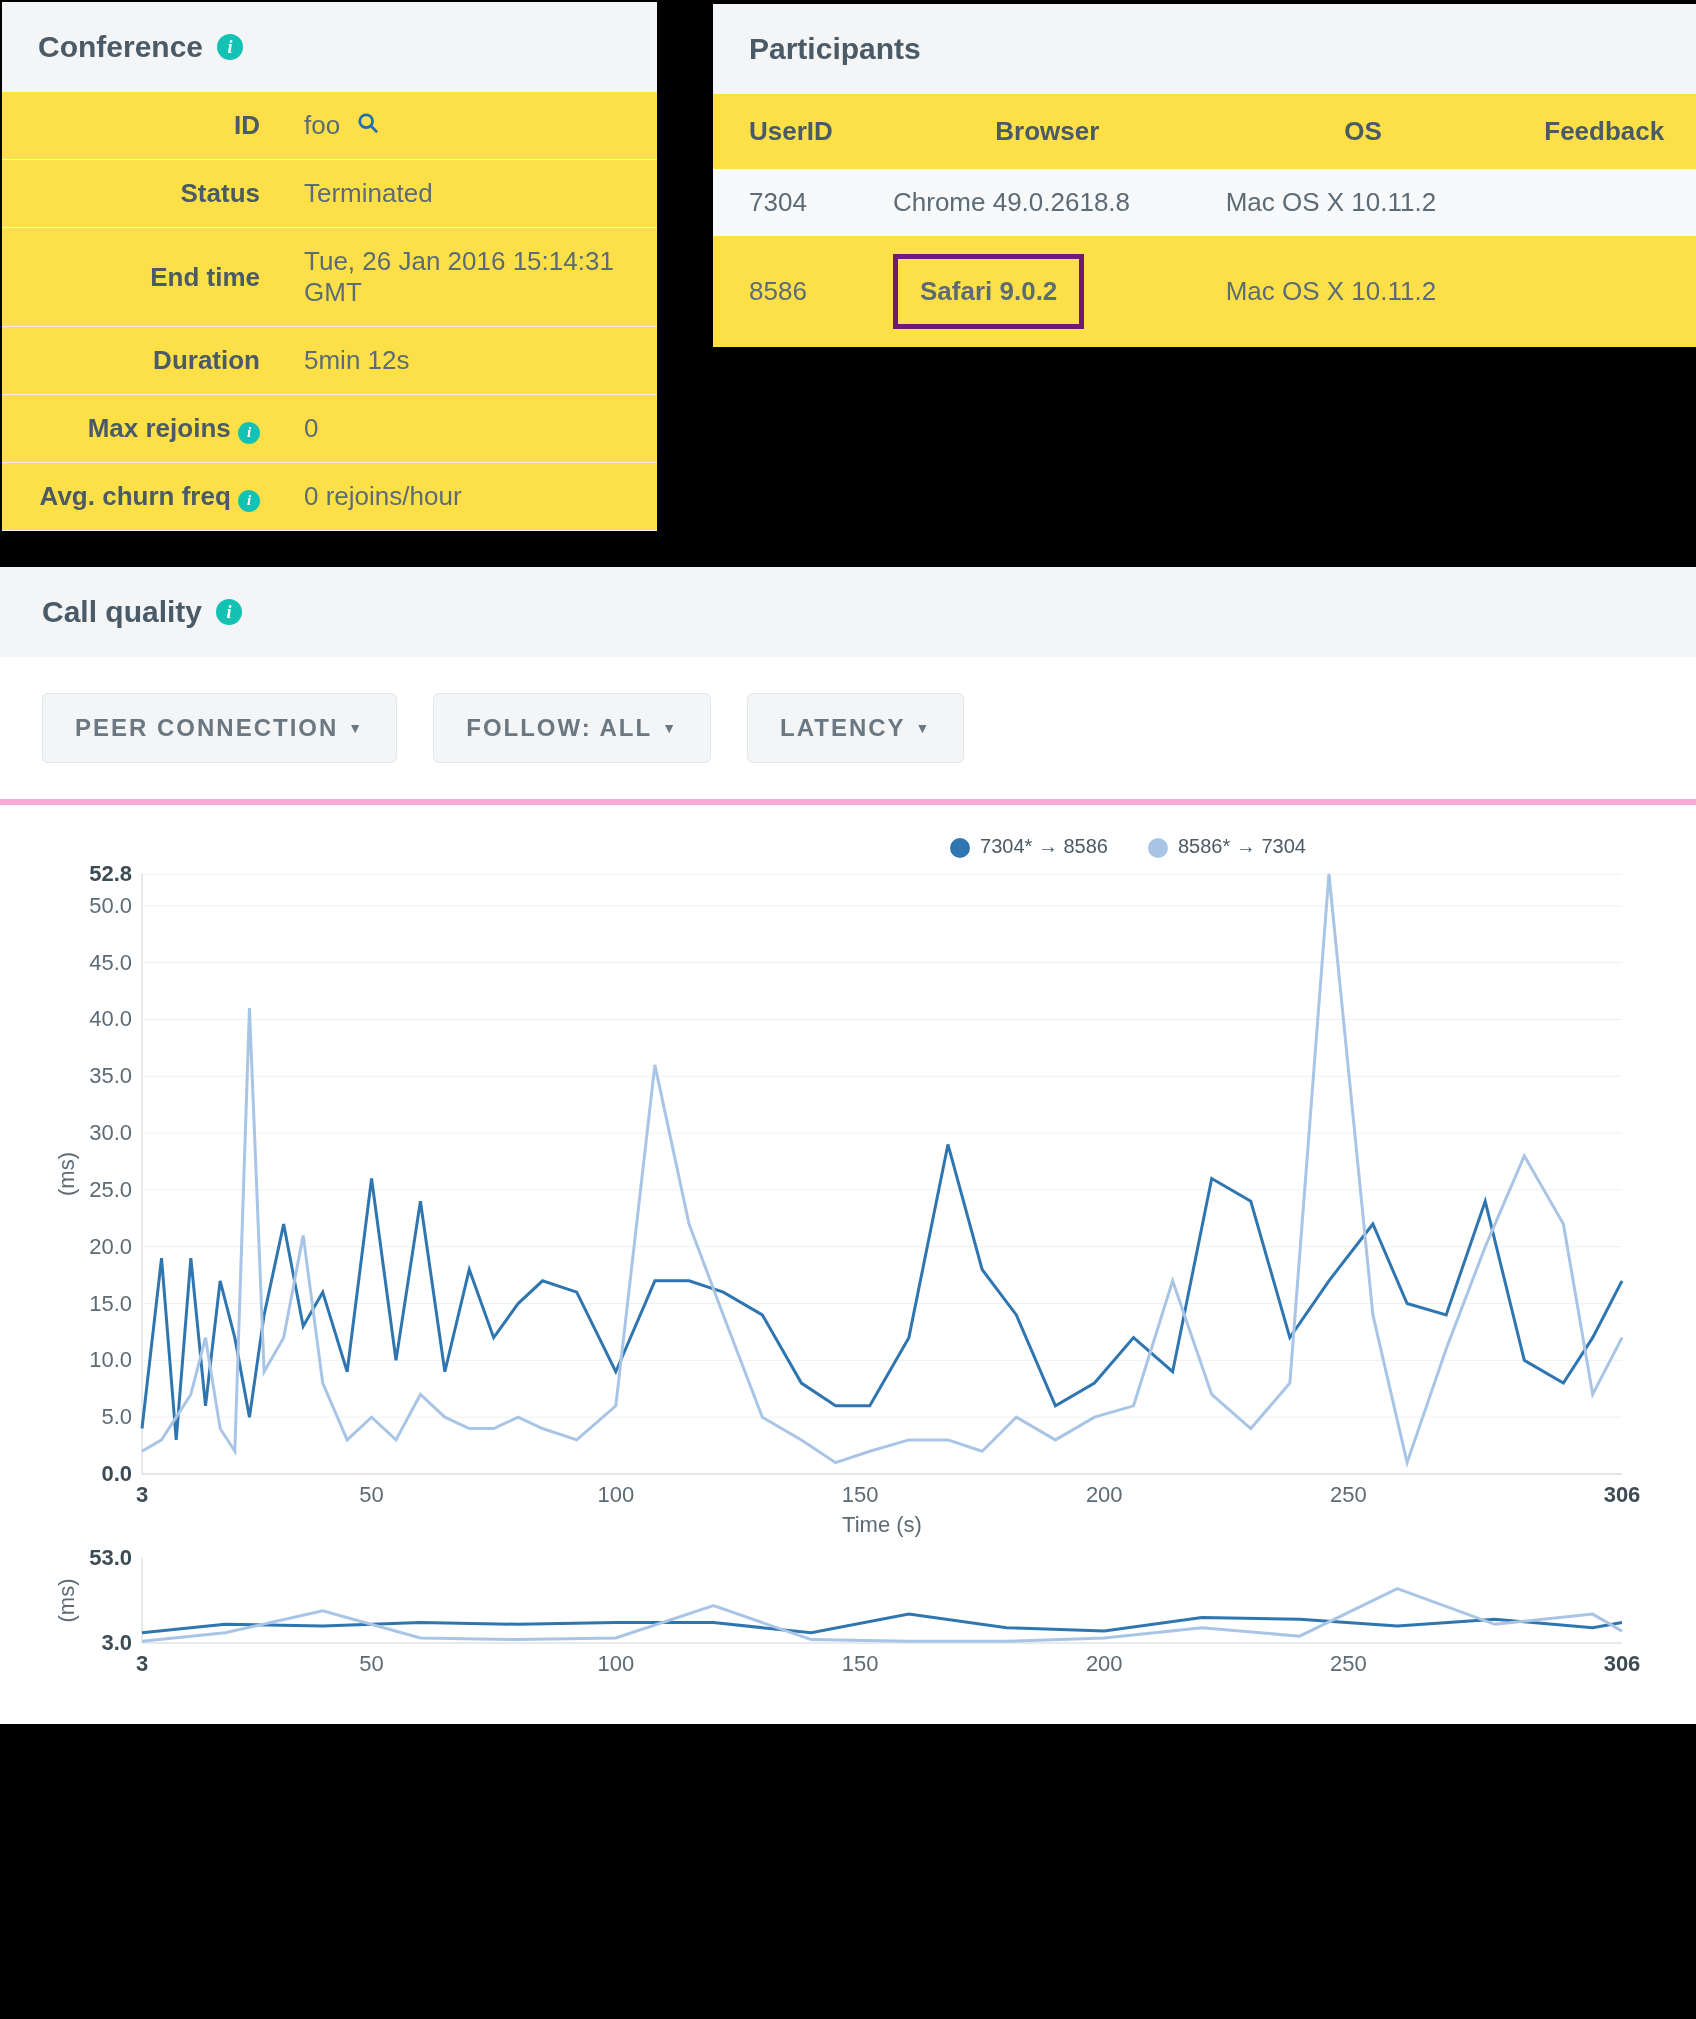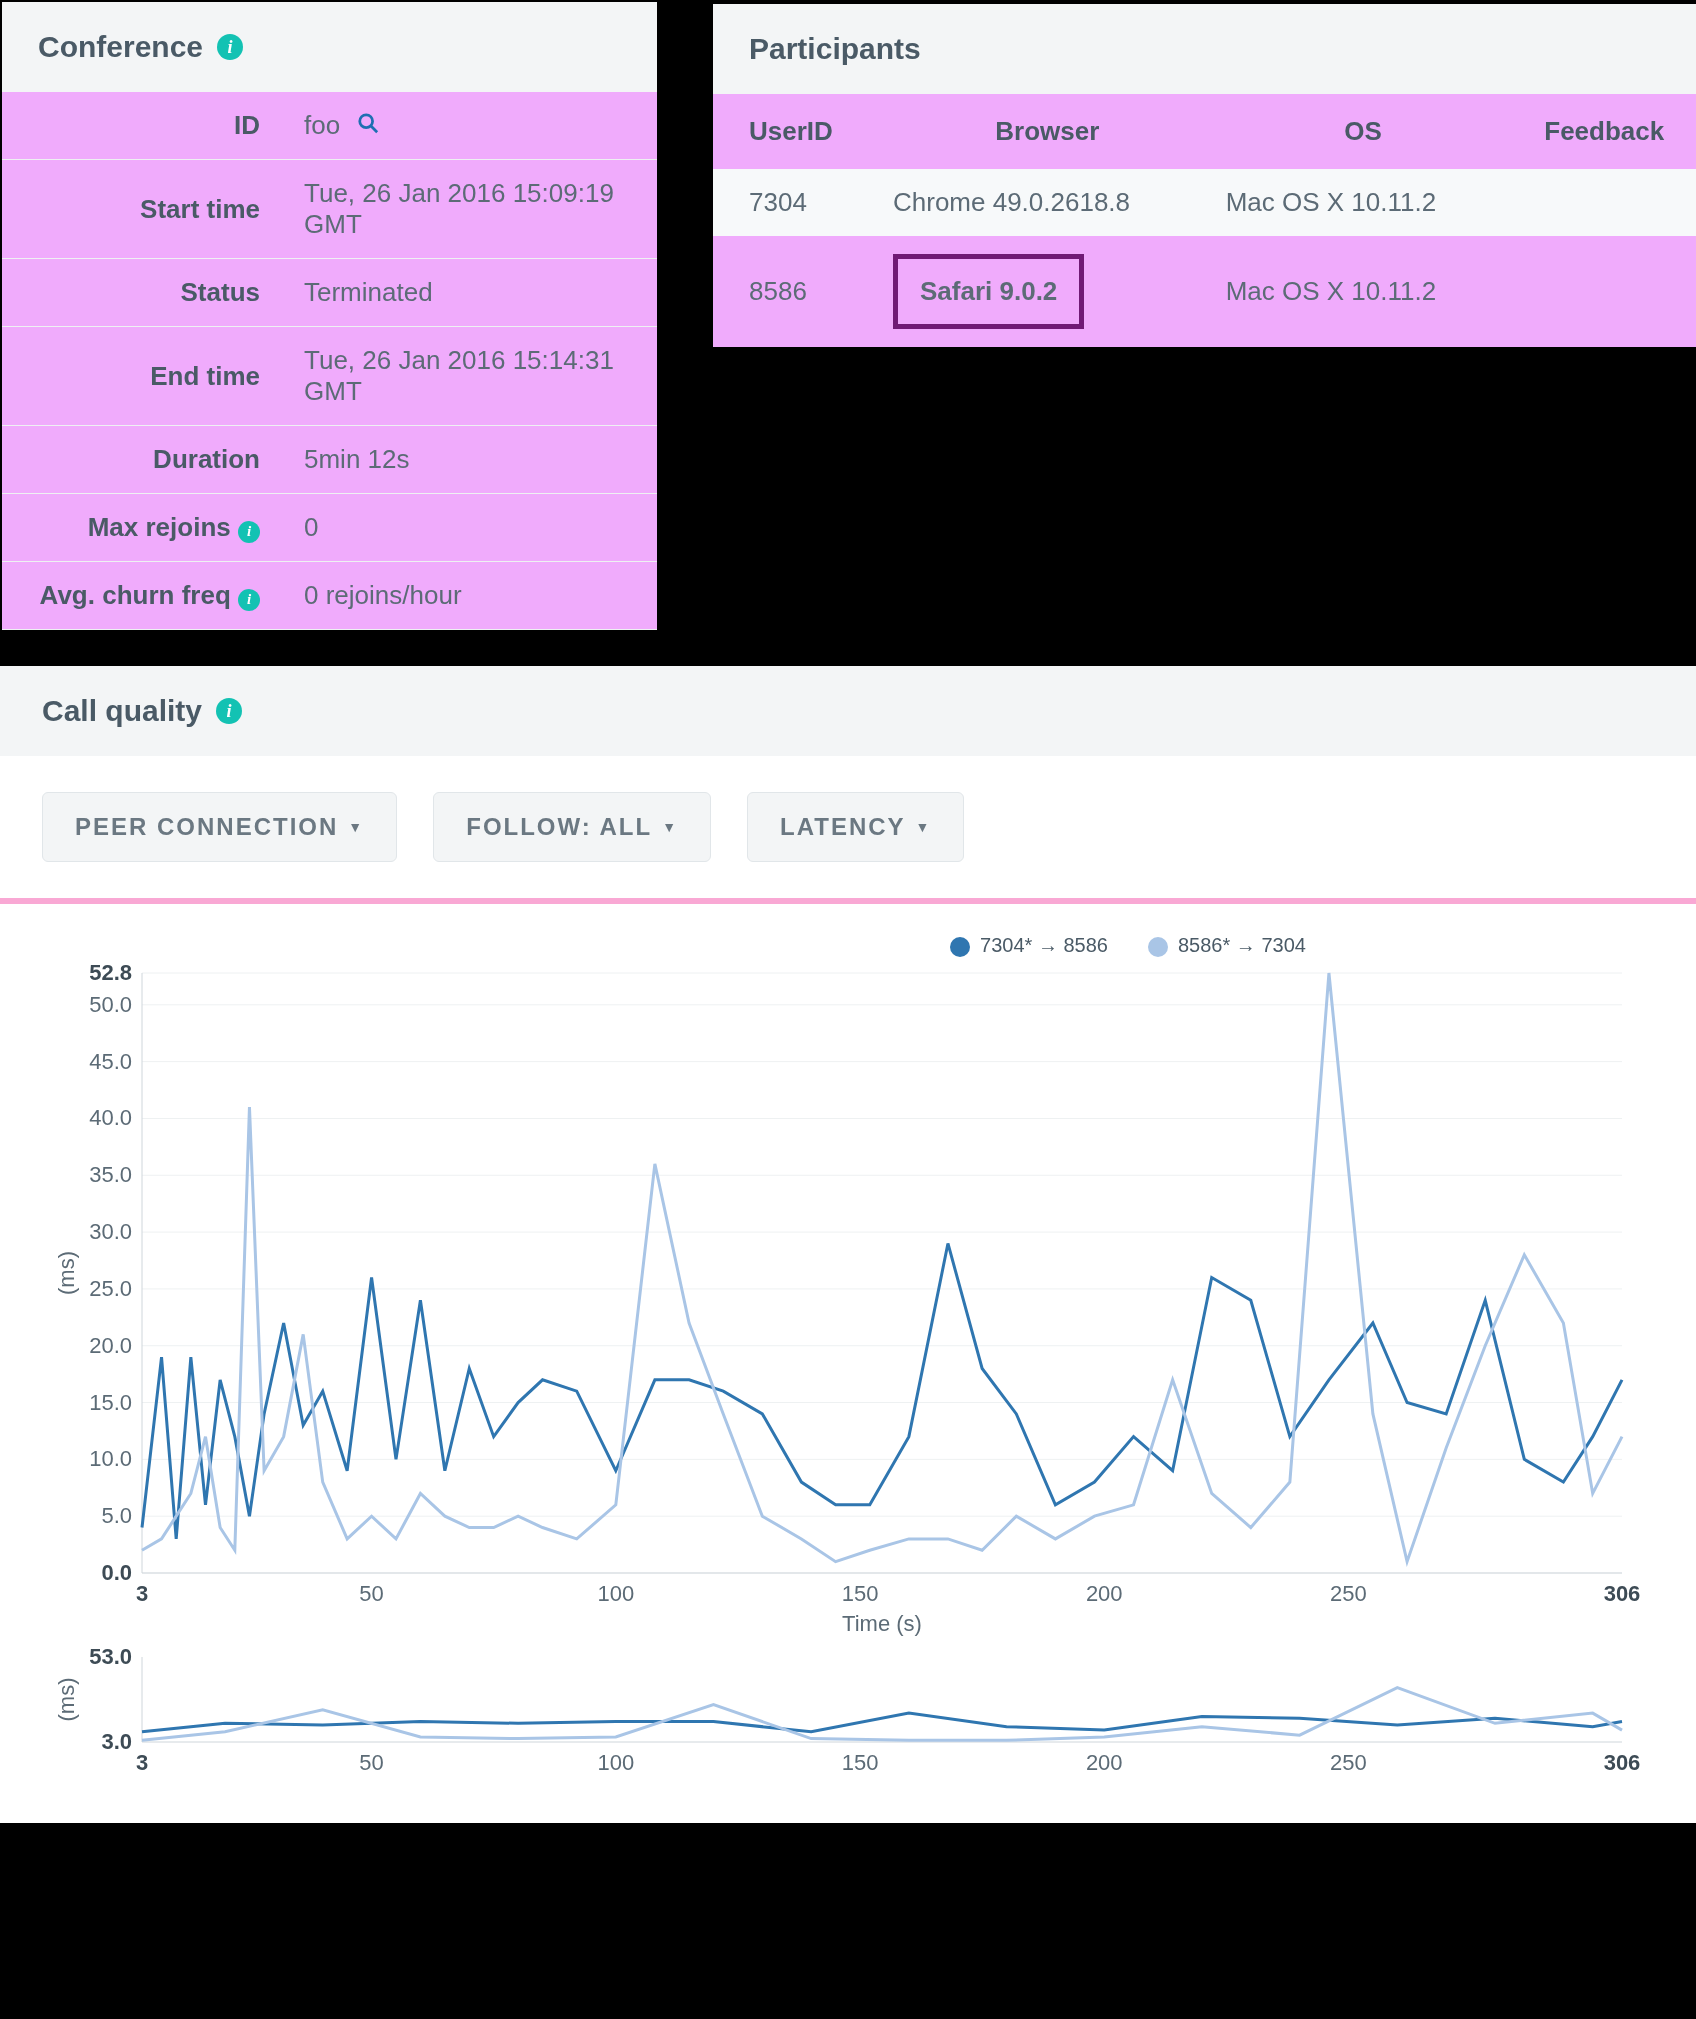--- a/index.html
+++ b/index.html
@@ -4,21 +4,21 @@
 <style>
   * { box-sizing: border-box; }
   body {
     margin: 0;
     font-family: -apple-system, BlinkMacSystemFont, "Segoe UI", Arial, sans-serif;
     background: #000;
     color: #4a5a66;
     width: 1696px;
   }
   .top-row { display: flex; align-items: flex-start; }
-  .panel { background: #f0abfc; }
+  .panel { background: #fde047; }
   .panel-header {
     background: #f3f5f6;
     padding: 28px 36px;
     font-size: 30px;
     font-weight: 700;
     color: #4a5a66;
     display: flex;
     align-items: center;
     gap: 14px;
   }
@@ -83,24 +83,20 @@
         <td class="val">
           <span>foo</span>
           <span class="search-icon">
             <svg width="22" height="22" viewBox="0 0 24 24" fill="none" stroke="#1f6fb2" stroke-width="3">
                   <circle cx="10" cy="10" r="7"></circle>
                   <line x1="15" y1="15" x2="22" y2="22"></line>
                 </svg>
           </span>
         </td>
       </tr>
-      <tr>
-            <td class="key">Start time</td>
-            <td class="val">Tue, 26 Jan 2016 15:09:19 GMT</td>
-          </tr>
       <tr>
             <td class="key">Status</td>
             <td class="val">Terminated</td>
           </tr>
       <tr>
             <td class="key">End time</td>
             <td class="val">Tue, 26 Jan 2016 15:14:31 GMT</td>
           </tr>
       <tr>
             <td class="key">Duration</td>

